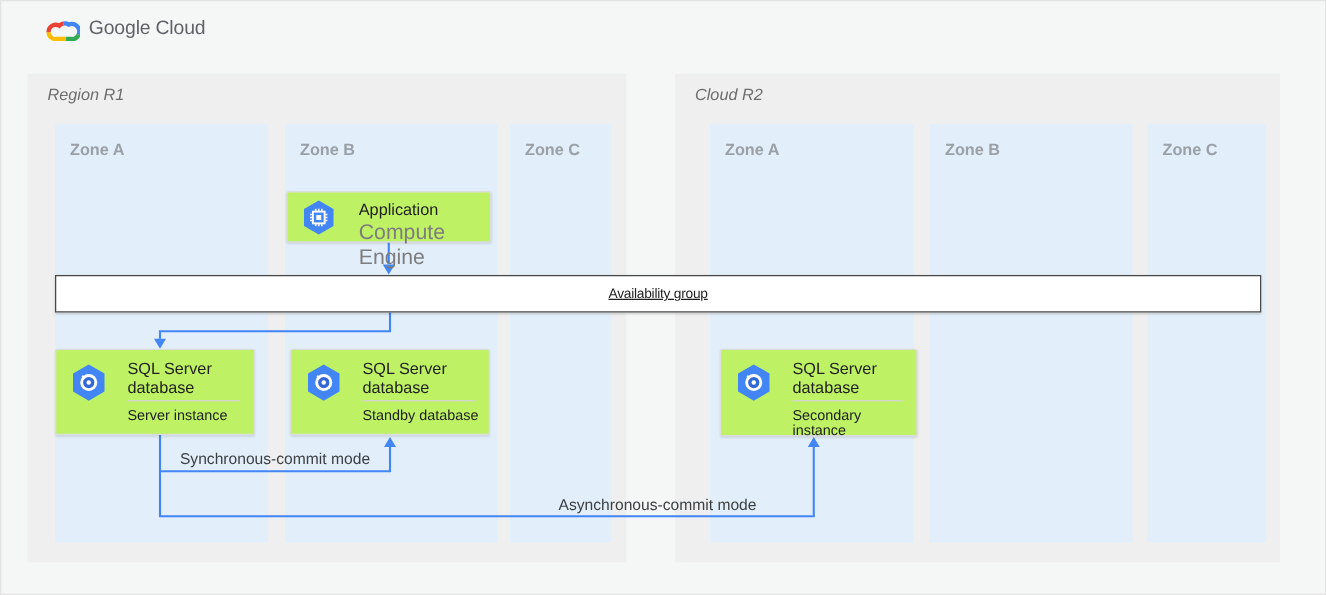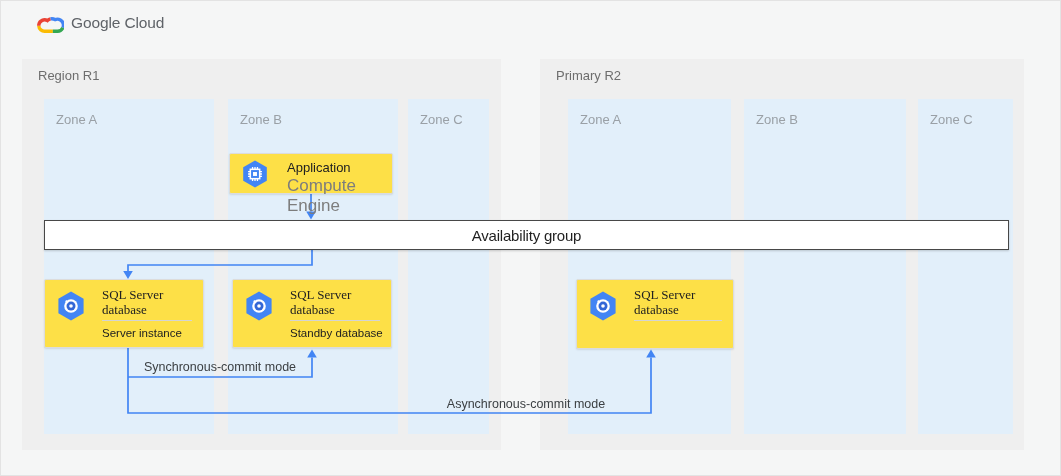--- a/index.html
+++ b/index.html
@@ -18,60 +18,60 @@
   .logo svg { display:block; }
   .logo-text { font-size:15.5px; color:#5f6368; letter-spacing:-0.1px; }
   .logo-text .g { font-weight:600; margin-right:4px; font-weight:500; }
   .logo-text .c { font-weight:400; }
   .cloud-seg { fill:none; stroke-width:3.3; stroke-linecap:butt; }
 
   
   .region { position:absolute; top:58px; height:391px; background:var(--region-bg,#efefef); }
   .region-r1 { left:21px;  width:479px; }
   .region-r2 { left:539px; width:484px; }
-  .region-label { position:absolute; left:16px; top:9px; font-size:13px; color:#6d6d6d; }
+  .region-label { position:absolute; left:16px; top:9px; font-size:13px; color:#6d6d6d;font-style:italic; }
   .zone { position:absolute; top:40px; height:335px; background:var(--zone-bg,#e2effa); }
-  .zone-label { position:absolute; left:12px; top:13px; font-size:13px; color:#9aa0a6; }
+  .zone-label { position:absolute; left:12px; top:13px; font-size:13px; color:#9aa0a6;font-weight:bold; }
   .r1-a { left:22px;  width:170px; }
   .r1-b { left:206px; width:170px; }
   .r1-c { left:386px; width:81px;  }
   .r2-a { left:28px;  width:163px; }
   .r2-b { left:204px; width:162px; }
   .r2-c { left:378px; width:95px;  }
 
   
   .connectors { position:absolute; left:0; top:0; width:1061px; height:476px; pointer-events:none; }
   .connectors path { fill:none; stroke:var(--arrow-blue,#4285f4); stroke-width:1.7; }
   .connectors polygon { fill:var(--arrow-blue,#4285f4); }
 
   
   .ag-bar {
     position:absolute; left:43px; top:219px; width:965px; height:30px;
     background:#fff; border:1.5px solid #474747;
     box-shadow:0 1px 2px rgba(0,0,0,.18);
     display:flex; align-items:center; justify-content:center;
   }
-  .ag-bar span { font-size:15px; color:#1f1f1f; letter-spacing:-0.2px; }
+  .ag-bar span { font-size:11px; color:#1f1f1f; letter-spacing:-0.2px;text-decoration:underline; }
 
   
   .node {
-    position:absolute; background:#fde047; border:1px solid #dcdcdc; border-radius:2px;
+    position:absolute; background:#bef264; border:1px solid #dcdcdc; border-radius:2px;
     box-shadow:0 1px 2px rgba(0,0,0,.10);
   }
   .app-node { left:228px; top:152px; width:164px; height:41px; }
   .app-node .hexicon { position:absolute; left:10px; top:5px; }
   .app-node .node-title { position:absolute; left:57px; top:6px;  font-size:13px;   color:#212121; }
   .app-node .node-sub   { position:absolute; left:57px; top:22px; font-size:17px; color:#7d7d7d; }
 
   .db-node { width:160px; height:69px; }
   .db-primary   { left:43px;  top:278px; }
   .db-standby   { left:231px; top:278px; }
   .db-secondary { left:575px; top:278px; width:158px; height:70px; }
   .db-node .hexicon { position:absolute; left:10px; top:10px; }
-  .db-title { position:absolute; left:57px; top:7px; width:94px; font-size:13px; line-height:15px; color:#212121;font-family:Liberation Serif, serif; }
+  .db-title { position:absolute; left:57px; top:7px; width:94px; font-size:13px; line-height:15px; color:#212121; }
   .db-divider { position:absolute; left:57px; top:40px; right:11px; height:1px; background:#d4d4d4; }
   .db-instance { position:absolute; left:57px; top:47px; font-size:11.5px; color:#212121; }
 
   .hex { fill:var(--hexagon-blue,#4285f4); }
 
   
   .edge-label { position:absolute; transform:translateX(-50%); font-size:12.5px; color:#3c4043; white-space:nowrap; }
   .sync  { left:219px; top:359px; }
   .async { left:525px; top:396px; }
 </style>
@@ -99,21 +99,21 @@
     </div>
     <div class="zone r1-b">
       <div class="zone-label">Zone B</div>
     </div>
     <div class="zone r1-c">
       <div class="zone-label">Zone C</div>
     </div>
   </div>
 
   <div class="region region-r2">
-    <div class="region-label">Primary R2</div>
+    <div class="region-label">Cloud R2</div>
     <div class="zone r2-a">
       <div class="zone-label">Zone A</div>
     </div>
     <div class="zone r2-b">
       <div class="zone-label">Zone B</div>
     </div>
     <div class="zone r2-c">
       <div class="zone-label">Zone C</div>
     </div>
   </div>
@@ -181,18 +181,19 @@
   <div class="node db-node db-secondary">
     <svg class="hexicon" width="32" height="32" viewBox="0 0 32 32">
       <polygon class="hex" points="16,1.5 28.6,8.75 28.6,23.25 16,30.5 3.4,23.25 3.4,8.75"></polygon>
       <circle cx="16" cy="16" r="6.8" fill="#fff"></circle>
       <circle cx="16" cy="16" r="4.5" style="fill:var(--sql-inner-blue,#3367d6)"></circle>
       <circle cx="16" cy="16" r="1.8" fill="#fff"></circle>
       <path d="M10.8 10.6 L13 12.9" stroke="#fff" stroke-width="1.6"></path>
     </svg>
     <div class="db-title">SQL Server database</div>
     <div class="db-divider"></div>
+    <div class="db-instance">Secondary instance</div>
   </div>
 
   <div class="edge-label async">Asynchronous-commit mode</div>
   <div class="edge-label sync">Synchronous-commit mode</div>
 
 </div>
 
 </body></html>

